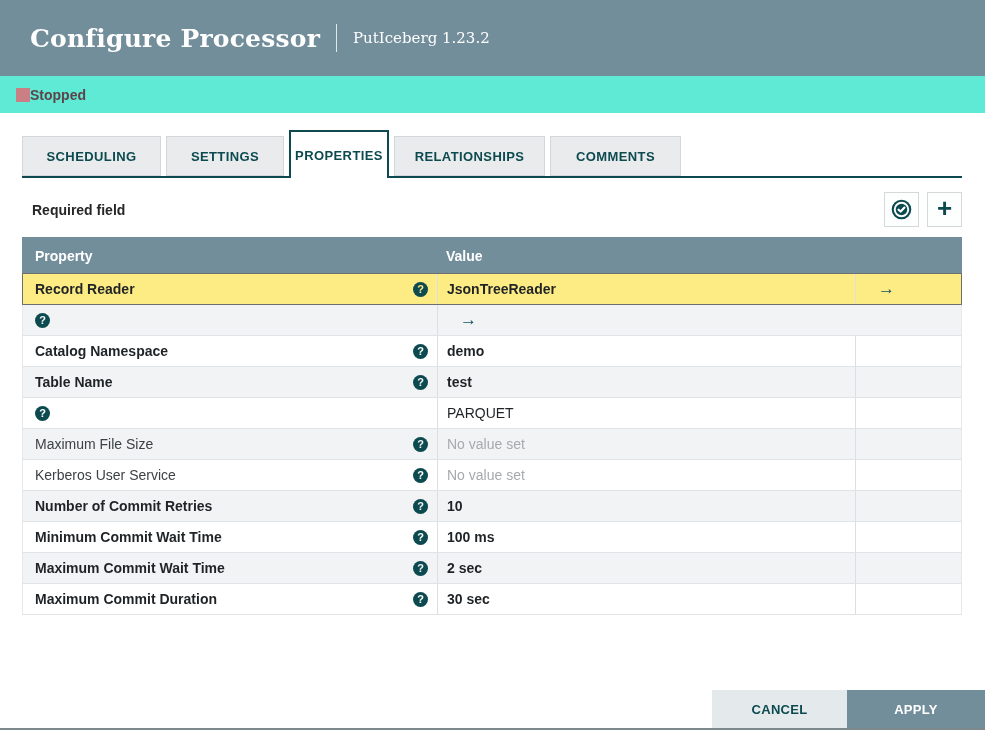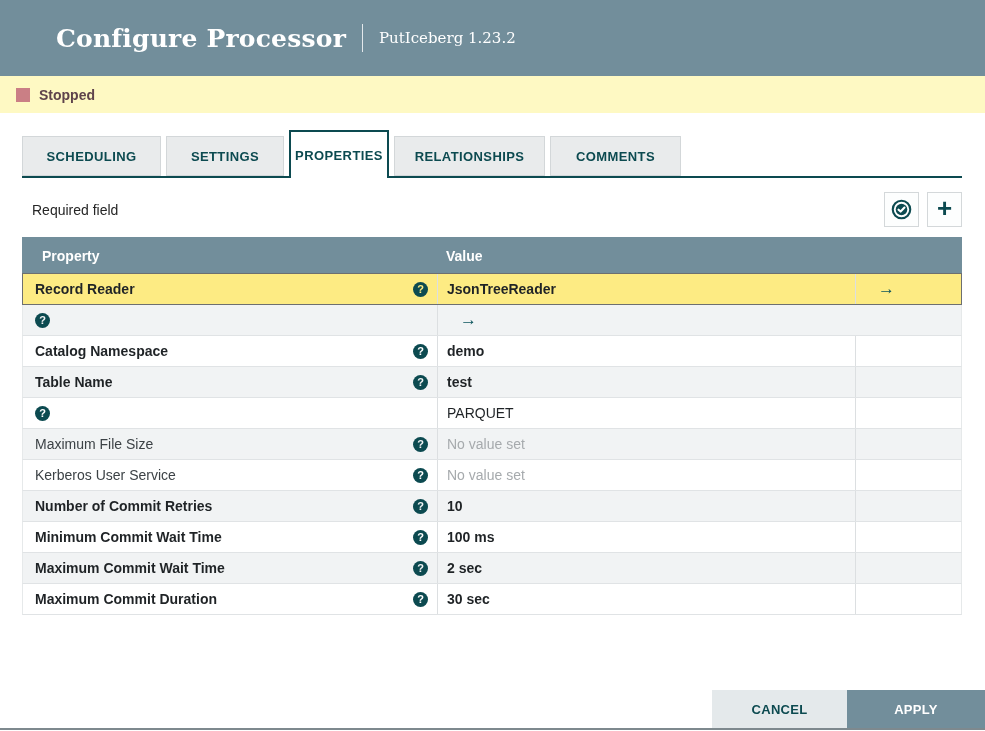--- a/index.html
+++ b/index.html
@@ -11,29 +11,28 @@
 
   
   .dlg-header {
     position:absolute; top:0; left:0; width:100%; height:76px;
     background:var(--header-bg,#728e9b);
     display:flex; align-items:center; padding:0 30px; box-sizing:border-box;
   }
   .dlg-title {
     font-family:"DejaVu Serif", serif; font-weight:bold; font-size:25px; color:#fff;
     letter-spacing:.2px;
-    margin-left:26px;
   }
   .title-sep { width:1px; height:28px; background:rgba(255,255,255,.8); margin:0 16px; }
   .dlg-subtitle { font-family:"DejaVu Serif", serif; font-size:15px; color:#fff; }
 
   
   .statusbar {
     position:absolute; top:76px; left:0; width:100%; height:37px;
-    background:#fef9c3; display:flex; align-items:center; padding:0 16px; gap:9px;
+    background:#5eead4; display:flex; align-items:center; padding:0 16px; 
     box-sizing:border-box;
   }
   .status-square { width:14px; height:14px; background:var(--stopped-indicator,#ca7f85); }
   .status-label { font-size:14px; font-weight:bold; color:#5e434b; }
 
   
   .tabbar {
     position:absolute; top:130px; left:22px; width:940px; height:48px;
     display:flex; align-items:flex-end;
     border-bottom:2px solid var(--accent-teal,#0c4a50); box-sizing:border-box;
@@ -49,42 +48,42 @@
   .tab.active {
     height:48px; background:#fff;
     border:2px solid var(--accent-teal,#0c4a50); border-bottom:none;
     margin-bottom:-2px; z-index:2;
   }
 
   
   .toolbar { position:absolute; top:191px; left:22px; width:940px; height:37px; }
   .required-label {
     position:absolute; left:10px; top:50%; transform:translateY(-50%);
-    font-size:14px; font-weight:normal; color:#262626;
+    font-size:14px; font-weight:bold; color:#262626;
   }
   .icon-btn {
     position:absolute; top:1px; width:35px; height:35px;
     background:#fdfefe; border:1px solid #d4d8da;
     display:flex; align-items:center; justify-content:center;
     cursor:pointer; box-sizing:border-box;
   }
   .verify-btn { right:43px; }
   .add-btn { right:0; }
   .plus-glyph {
     font-size:26px; font-weight:bold; color:var(--accent-teal,#0c4a50);
     line-height:1; margin-top:-3px;
   }
 
   
   .ptable { position:absolute; top:237px; left:22px; width:940px; }
   .thead {
     height:37px; background:var(--header-bg,#728e9b);
     display:flex; align-items:center; color:#fff; font-weight:bold; font-size:14px;
   }
-  .th-prop { width:415px; padding-left:20px; box-sizing:border-box; }
+  .th-prop { width:415px; padding-left:13px; box-sizing:border-box; }
   .th-value { flex:1; padding-left:9px; }
   .trow {
     height:31px; display:flex; align-items:stretch; background:#fff;
     border-bottom:1px solid #e0e3e5; border-left:1px solid #e6e9ea; border-right:1px solid #e6e9ea;
     box-sizing:border-box; cursor:pointer; font-size:14px;
   }
   .trow.alt { background:#f1f3f4; }
   .trow.selected {
     background:var(--selected-row,#fdeb83);
     box-shadow:0 -1px 0 #6d6f70; border-bottom-color:#6d6f70;

